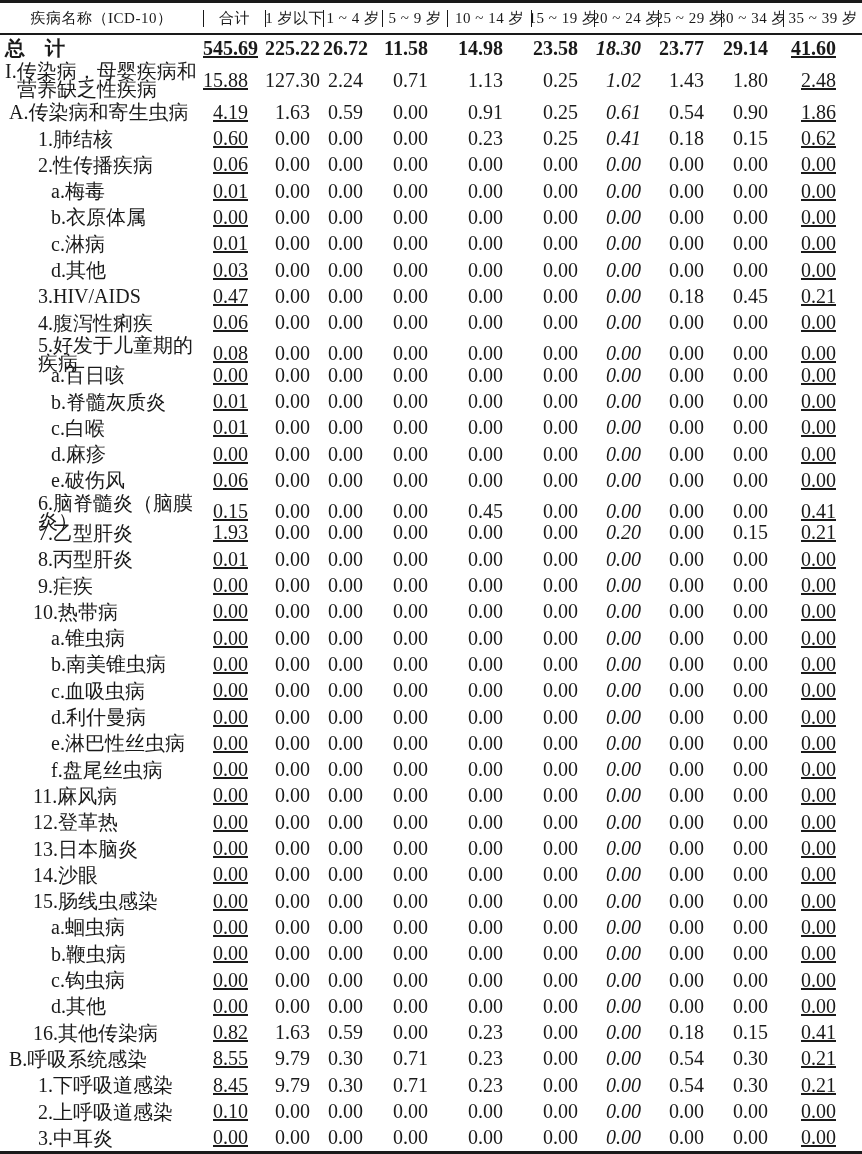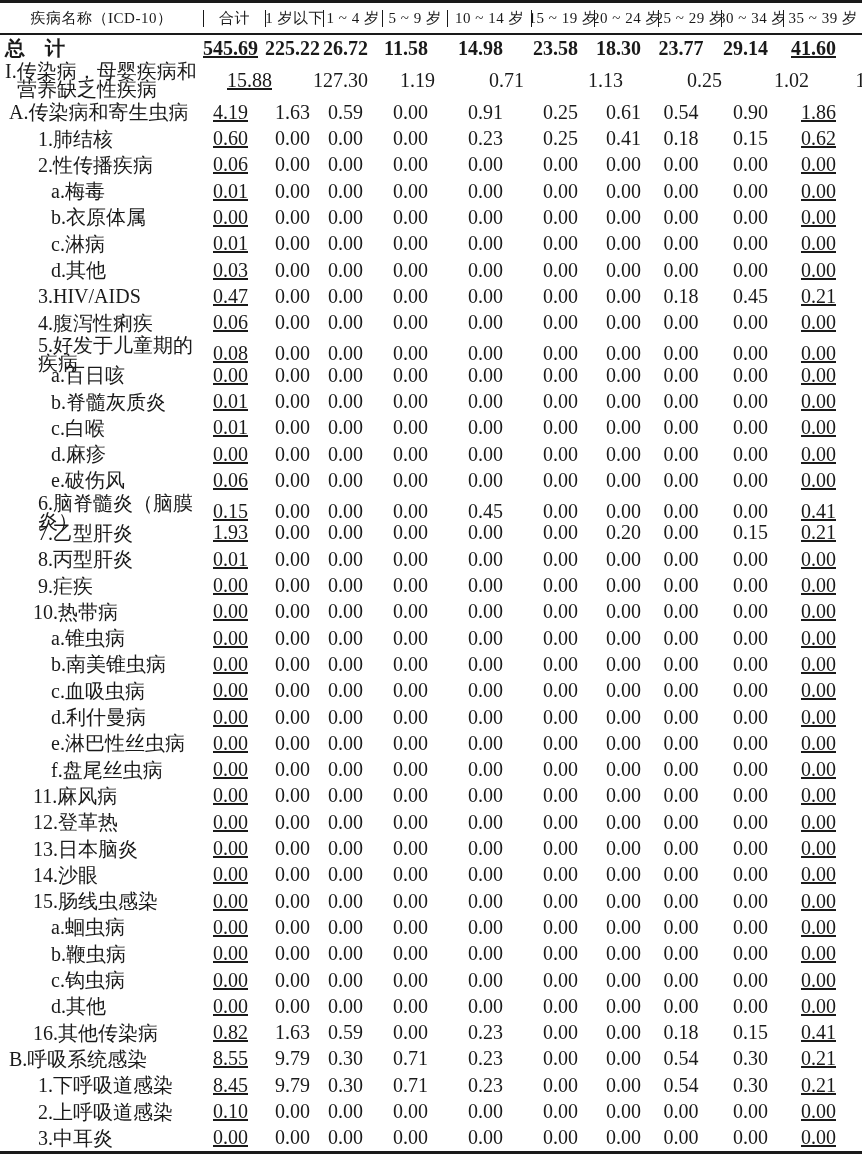--- a/index.html
+++ b/index.html
@@ -30,40 +30,40 @@
     display: flex; align-items: center; justify-content: center;
     text-align: center;
     border-left: 1px solid #1a1a1a;
     white-space: nowrap;
     overflow: hidden;
     letter-spacing: 0.5px;
   }
   .hcell.first { border-left: none; }
   
   .row { height: 26.3px; font-size: 20px; }
-  .row.tall { height: 37.8px; gap: 24px; }
+  .row.tall { height: 37.8px; }
   .row.bold { font-weight: bold; }
   .cell.label {
     line-height: 18px;
     align-self: center;
   }
   .row.indent0 .cell.label { padding-left: 17px; text-indent: -12px; }
   .row.indent1 .cell.label { padding-left: 9px; }
   .row.indent2 .cell.label { padding-left: 38px; }
   .row.indent2b .cell.label { padding-left: 33px; }
   .row.indent3 .cell.label { padding-left: 51px; }
   .cell.num { text-align: right; white-space: nowrap; }
   .row > .cell:nth-child(2)  { padding-right: 17px; text-decoration: underline; }
   .row > .cell:nth-child(3)  { padding-right: 13px; }
   .row > .cell:nth-child(4)  { padding-right: 19px; }
   .row > .cell:nth-child(5)  { padding-right: 19px; }
   .row > .cell:nth-child(6)  { padding-right: 28px; }
   .row > .cell:nth-child(7)  { padding-right: 16px; }
-  .row > .cell:nth-child(8)  { padding-right: 17px; }
-  .row > .cell:nth-child(9)  { padding-right: 17px; text-align: center; }
+  .row > .cell:nth-child(8)  { padding-right: 17px; font-style: italic; }
+  .row > .cell:nth-child(9)  { padding-right: 17px; }
   .row > .cell:nth-child(10) { padding-right: 15px; }
   .row > .cell:nth-child(11) { padding-right: 26px; text-decoration: underline; }
 </style>
 </head>
 <body>
 
 <div id="table-wrap">
   <div id="header-row" class="grid-row">
     <div class="hcell first">疾病名称（ICD-10）</div>
 
@@ -90,21 +90,21 @@
         <div class="cell num">23.58</div>
         <div class="cell num">18.30</div>
         <div class="cell num">23.77</div>
         <div class="cell num">29.14</div>
         <div class="cell num">41.60</div>
       </div>
       <div class="grid-row row indent0 tall">
         <div class="cell label">I.传染病，母婴疾病和营养缺乏性疾病</div>
         <div class="cell num">15.88</div>
         <div class="cell num">127.30</div>
-        <div class="cell num">1.19</div>
+        <div class="cell num">2.24</div>
         <div class="cell num">0.71</div>
         <div class="cell num">1.13</div>
         <div class="cell num">0.25</div>
         <div class="cell num">1.02</div>
         <div class="cell num">1.43</div>
         <div class="cell num">1.80</div>
         <div class="cell num">2.48</div>
       </div>
       <div class="grid-row row indent1">
         <div class="cell label">A.传染病和寄生虫病</div>

